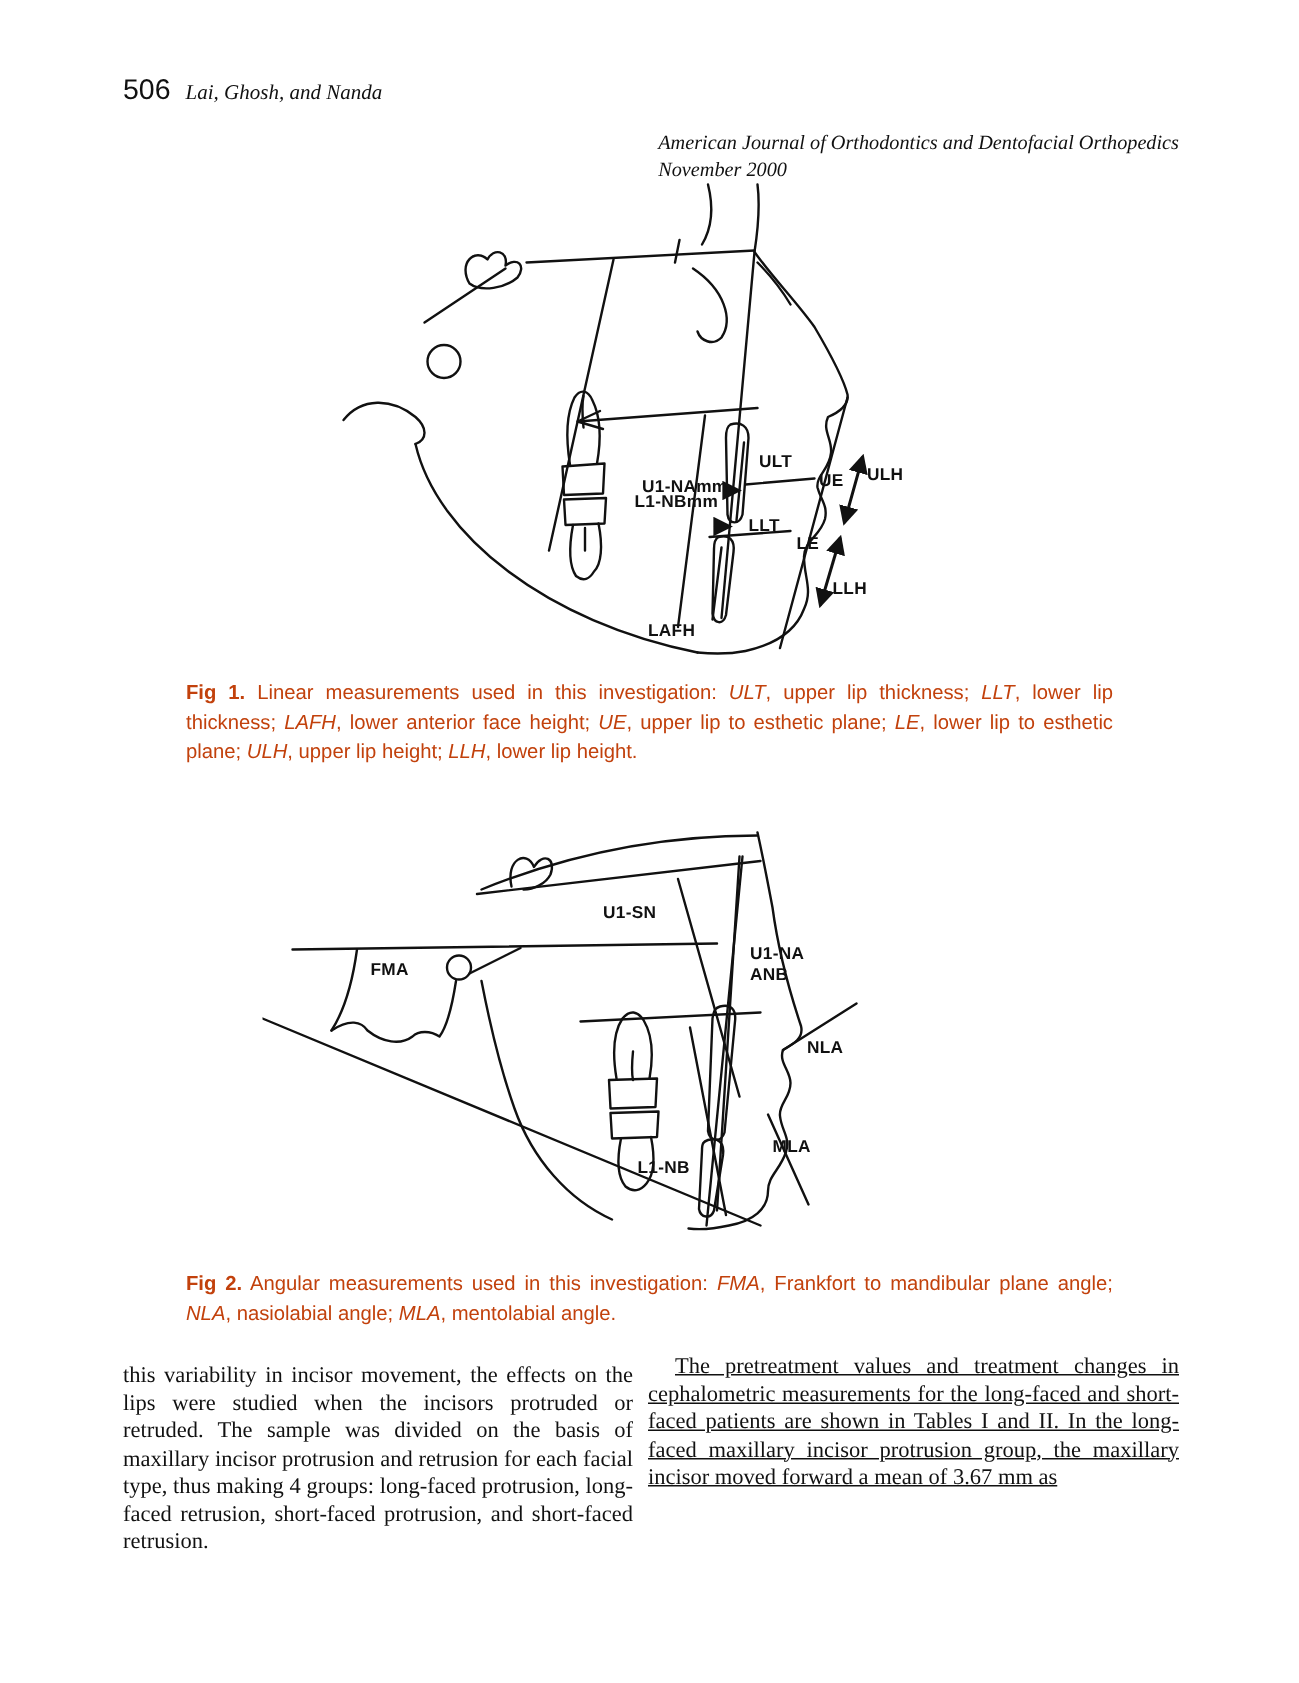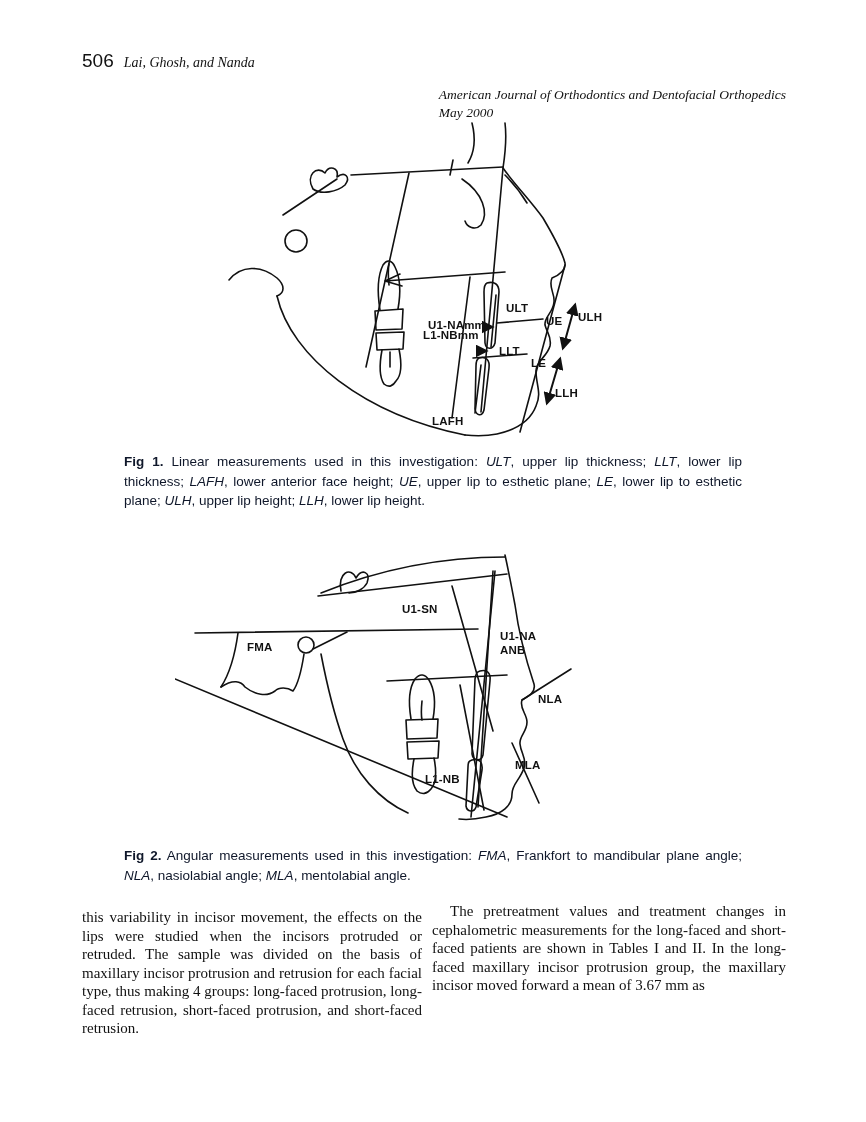--- a/index.html
+++ b/index.html
@@ -15,45 +15,45 @@
 
   
   .fig{position:absolute;}
   .fig svg{position:absolute;left:0;top:0;}
   .flabel{position:absolute;font-family:"Liberation Sans",sans-serif;font-size:11.5px;
           font-weight:bold;letter-spacing:.2px;white-space:nowrap;color:#111;}
 
   
   .caption{position:absolute;left:124px;width:618px;margin:0;
            font-family:"Liberation Sans",sans-serif;font-size:13.5px;line-height:19.5px;
-           text-align:justify;color:#0f172a;}
+           text-align:justify;color:#c2410c;}
   .caption .seg-b{font-weight:bold;}
   .caption .seg-i{font-style:italic;}
 
   
   .col{position:absolute;font-size:15px;line-height:18.5px;text-align:justify;}
   .col p{margin:0;}
   .col-left{left:82px;top:908px;width:340px;}
   .col-right{left:432px;top:902px;width:354px;}
   .results-h{font-family:"Liberation Sans",sans-serif;font-weight:bold;font-size:14.5px;
              margin:0 0 12px 0;text-align:left;}
-  .indent{text-indent:18px;}
+  .indent{text-indent:18px;text-decoration:underline;}
 </style>
 </head>
 <body>
 
 <div class="page">
 
   <div class="hdr-left">
     <span class="hdr-pagenum">506</span>
     <span class="hdr-authors">Lai, Ghosh, and Nanda</span>
   </div>
   <div class="hdr-right">
     <div>American Journal of Orthodontics and Dentofacial Orthopedics</div>
-    <div>May 2000</div>
+    <div>November 2000</div>
   </div>
 
   <div class="fig" style="left:225px;top:115px;width:430px;height:340px;">
     <svg width="430" height="340" viewBox="0 0 430 340">
       <defs>
         <marker id="ah1" viewBox="0 0 10 10" refX="8" refY="5" markerWidth="6.5" markerHeight="6.5" orient="auto-start-reverse">
           <path d="M0,0 L10,5 L0,10 Z" fill="#111"></path>
         </marker>
       </defs>
       <g stroke="#111" stroke-width="1.6" fill="none" stroke-linecap="round" stroke-linejoin="round">

